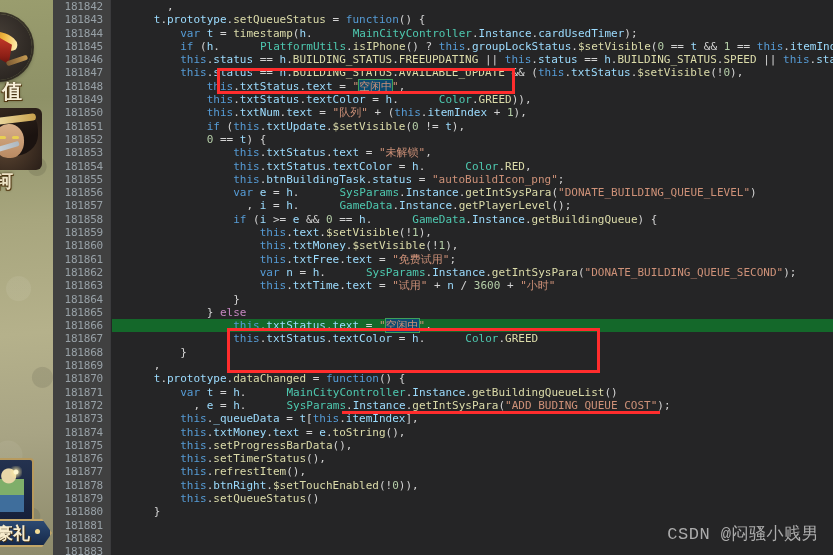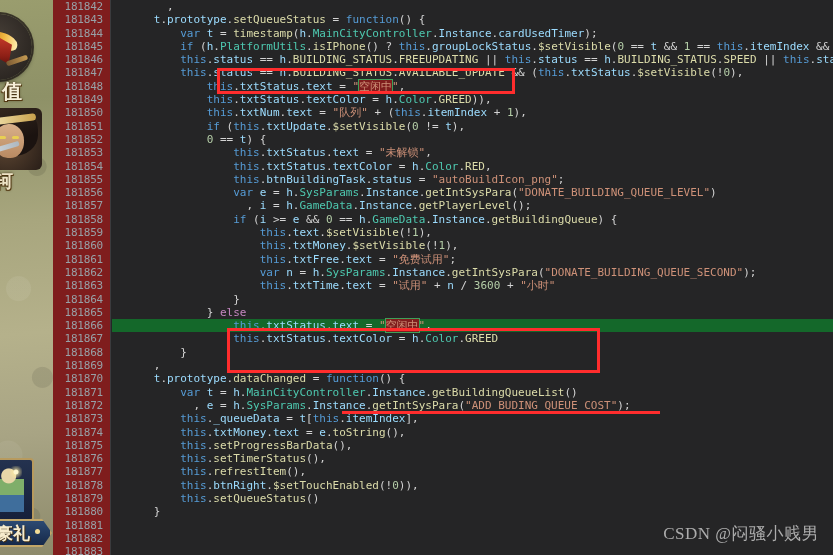--- a/index.html
+++ b/index.html
@@ -172,21 +172,21 @@
     position: absolute;
     left: 53px; top: 0;
     width: 780px; height: 555px;
     background: #252526;
     overflow: hidden;
   }
   #gutter {
     position: absolute;
     left: 0; top: 0;
     width: 58px; height: 555px;
-    background: #7f1d1d;
+    background: #404040;
     border-right: 1px solid #3b3b3d;
     box-sizing: border-box;
   }
   #gutter .ln {
     height: 13.3px;
     line-height: 13.3px;
     font-size: 11px;
     color: #97a0a6;
     text-align: right;
     padding-right: 7px;
@@ -220,48 +220,48 @@
   }
   
   .t-key   { color: #c586c0; margin-top: 46px; }
   .t-kw    { color: #569cd6; }
   .t-fn    { color: #dcdcaa; text-align: center; }
   .t-var   { color: #9cdcfe; }
   .t-str   { color: #ce9178; }
   .t-num   { color: #b5cea8; }
   .t-op    { color: #d4d4d4; }
   .t-pun   { color: #d4d4d4; }
-  .t-cls   { color: #4ec9b0; }
+  .t-cls   { color: #4ec9b0; margin-left: 40px; }
   .t-this  { color: #569cd6; }
   .t-const { color: #dcdcaa; }
 
   
   .anno-box {
     position: absolute;
     border: 3px solid #ff2d2d;
     pointer-events: none;
     box-sizing: border-box;
   }
   .anno-underline {
     position: absolute;
     height: 3px;
     background: #ff2d2d;
     pointer-events: none;
   }
   .sel-token {
-    background: #7f1d1d;
+    background: #0c4a6e;
     outline: 1px solid #3fa05a;
   }
 
   #watermark {
     position: absolute;
     right: 14px; bottom: 10px;
     color: #b8b8b8;
     font-size: 17px;
-    font-family: Liberation Serif, serif;
+    font-family: Liberation Mono, monospace;
     opacity: .92;
     letter-spacing: .5px;
   }
 </style>
 </head>
 <body>
 
 <div id="app">
 
   <div id="game-strip">

